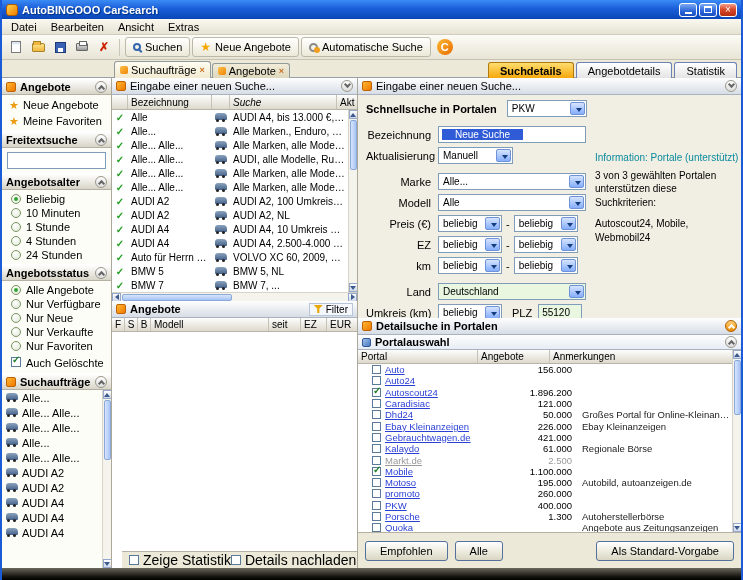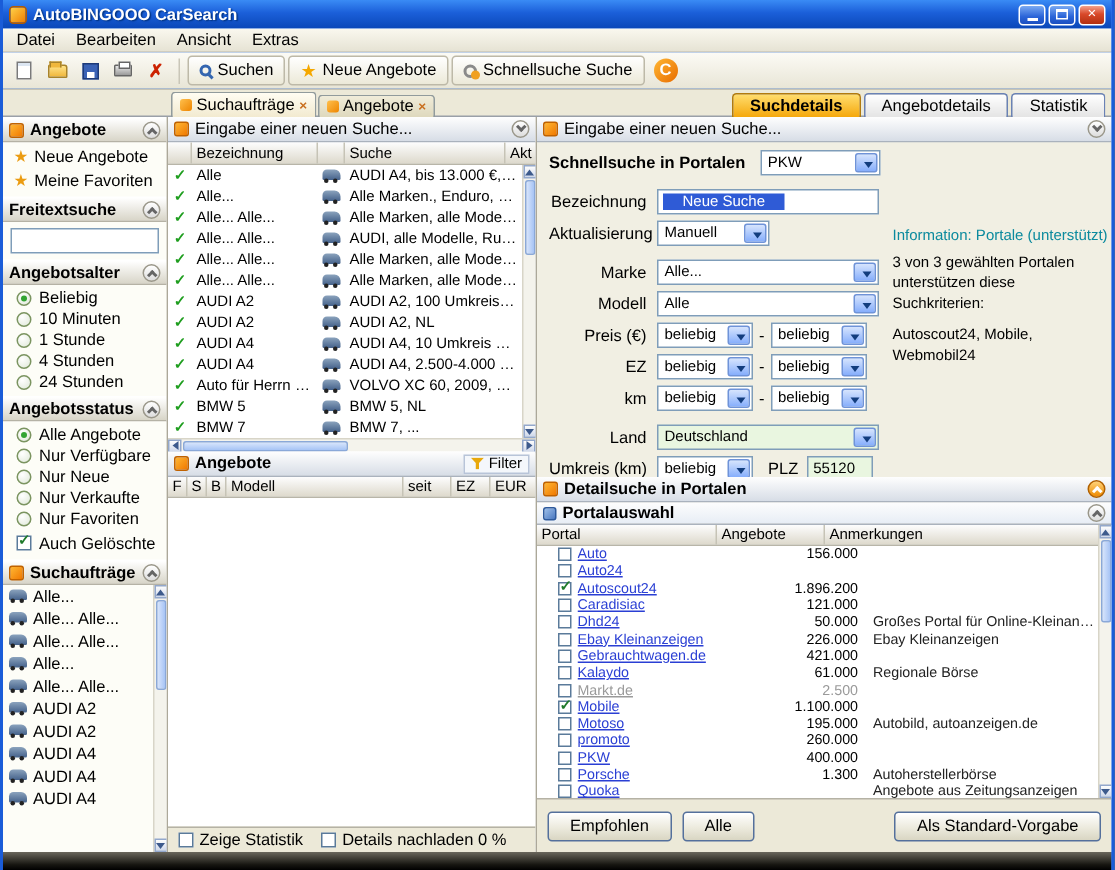--- a/index.html
+++ b/index.html
@@ -104,40 +104,40 @@
   .harrow{width:9px;height:9px;flex:none;background:linear-gradient(#fdfdfd,#cfd8ea);border:1px solid #93a8cc;display:flex;align-items:center;justify-content:center;}
   .hthumb{width:110px;height:7px;margin:0 1px;background:linear-gradient(180deg,#d8e5fc,#a7c4f5);border:1px solid #8aa8d8;border-radius:2px;}
   .harrow.right{margin-left:auto;}
 
   
   .tbl-h{height:15px;flex:none;display:flex;align-items:center;background:linear-gradient(180deg,#fdfdfd,#ddd9cc);border-bottom:1px solid #b8b5a8;font-size:10px;}
   .tbl-h>div{border-right:1px solid #c6c3b6;padding:0 3px;height:100%;display:flex;align-items:center;}
   .c-ic{width:16px;flex:none;}
   .c-bez{width:84px;flex:none;}
   .c-ic2{width:18px;flex:none;}
-  .c-such{flex:1;min-width:0;}
+  .c-such{flex:1;min-width:0;font-style:italic;}
   .c-akt{width:20px;flex:none;border-right:none !important;}
   .srows-wrap{flex:none;display:flex;height:182px;min-height:0;}
   .srows{flex:1;min-width:0;overflow:hidden;}
   .srow{height:14px;display:flex;align-items:center;font-size:10px;white-space:nowrap;}
   .scheck{width:16px;flex:none;text-align:center;color:#1f9e1f;font-weight:bold;font-size:10px;}
   .sname{width:84px;flex:none;overflow:hidden;text-overflow:ellipsis;padding:0 3px;}
   .scar{width:18px;flex:none;display:flex;justify-content:center;}
   .sdesc{flex:1;min-width:0;overflow:hidden;text-overflow:ellipsis;padding:0 3px;}
   .filter-box{display:flex;align-items:center;gap:3px;margin-left:auto;padding:0 4px;height:13px;border:1px solid #b8c4d8;background:#f4f7fb;font-size:10px;}
   .funnel{width:9px;height:8px;background:#e8a80c;clip-path:polygon(0 0,100% 0,62% 45%,62% 100%,38% 100%,38% 45%);flex:none;}
   .otbl-h{height:14px;flex:none;display:flex;align-items:center;background:linear-gradient(180deg,#fdfdfd,#ddd9cc);border-bottom:1px solid #b8b5a8;font-size:10px;}
   .otbl-h>div{border-right:1px solid #c6c3b6;padding:0 3px;height:100%;display:flex;align-items:center;}
   .oc-f,.oc-s,.oc-b{width:13px;flex:none;justify-content:center;}
   .oc-modell{flex:1;min-width:0;}
   .oc-seit{width:32px;flex:none;}
   .oc-ez{width:26px;flex:none;}
   .oc-eur{width:30px;flex:none;border-right:none !important;}
   .obody{flex:1;background:#fff;min-height:0;}
-  .mid-foot{height:17px;flex:none;display:flex;align-items:center;gap:12px;padding:0 7px;background:#ece9d8;border-top:1px solid #b5b2a5;font-size:11px;white-space:nowrap;}
+  .mid-foot{height:17px;flex:none;display:flex;align-items:center;padding:0 7px;background:#ece9d8;border-top:1px solid #b5b2a5;font-size:14px;white-space:nowrap;margin-left:10px;}
   .mf-item{display:flex;align-items:center;gap:4px;}
 
   
   .form{height:223px;flex:none;position:relative;padding:5px 8px 0 8px;background:#f1efe3;overflow:hidden;}
   .frow{display:flex;align-items:center;margin-bottom:4px;}
   .frow.gap{margin-top:9px;}
   .flabel{width:72px;flex:none;text-align:right;padding-right:7px;white-space:nowrap;}
   .qtitle{font-weight:bold;white-space:nowrap;margin-right:10px;}
   .select{height:17px;border:1px solid #7f9db9;background:#fff;display:flex;align-items:center;position:relative;padding:0 16px 0 4px;font-size:10px;white-space:nowrap;}
   .select::after{content:"";position:absolute;right:1px;top:1px;bottom:1px;width:13px;background:linear-gradient(180deg,#d6e4fd,#86aefc);border:1px solid #6f93d8;border-radius:2px;}
@@ -221,21 +221,21 @@
     <span class="tbtn">
       <span class="ic-mag"></span>
       <span>Suchen</span>
     </span>
     <span class="tbtn">
       <span class="ic-star">★</span>
       <span>Neue Angebote</span>
     </span>
     <span class="tbtn">
       <span class="ic-auto"></span>
-      <span>Schnellsuche Suche</span>
+      <span>Automatische Suche</span>
     </span>
     <span class="ic-logo">C</span>
   </div>
 
   <div class="tabs-row">
     <div class="tabs-spacer"></div>
     <div class="mid-tabs">
       <div class="tab active">
         <span class="tab-ic"></span>
         <span>Suchaufträge</span>

